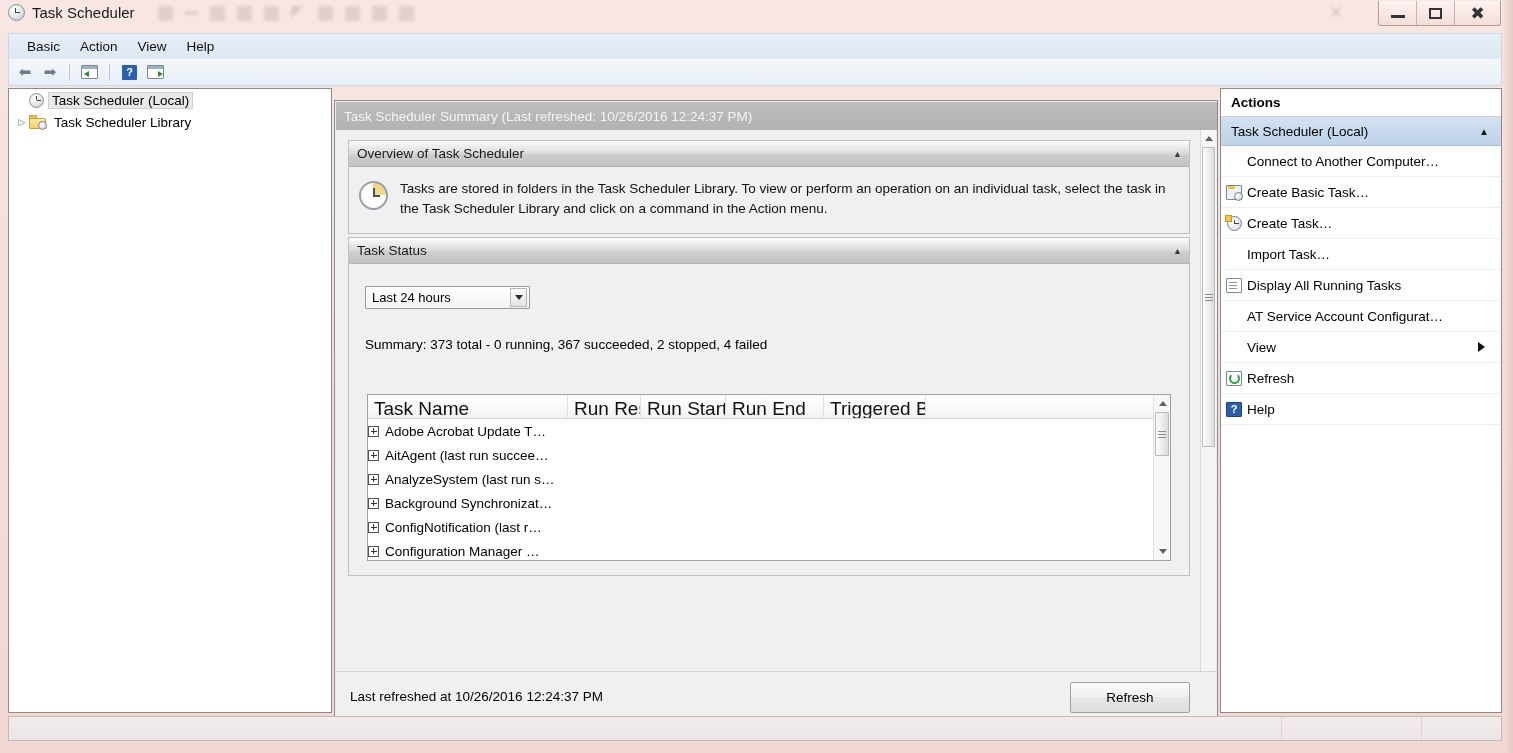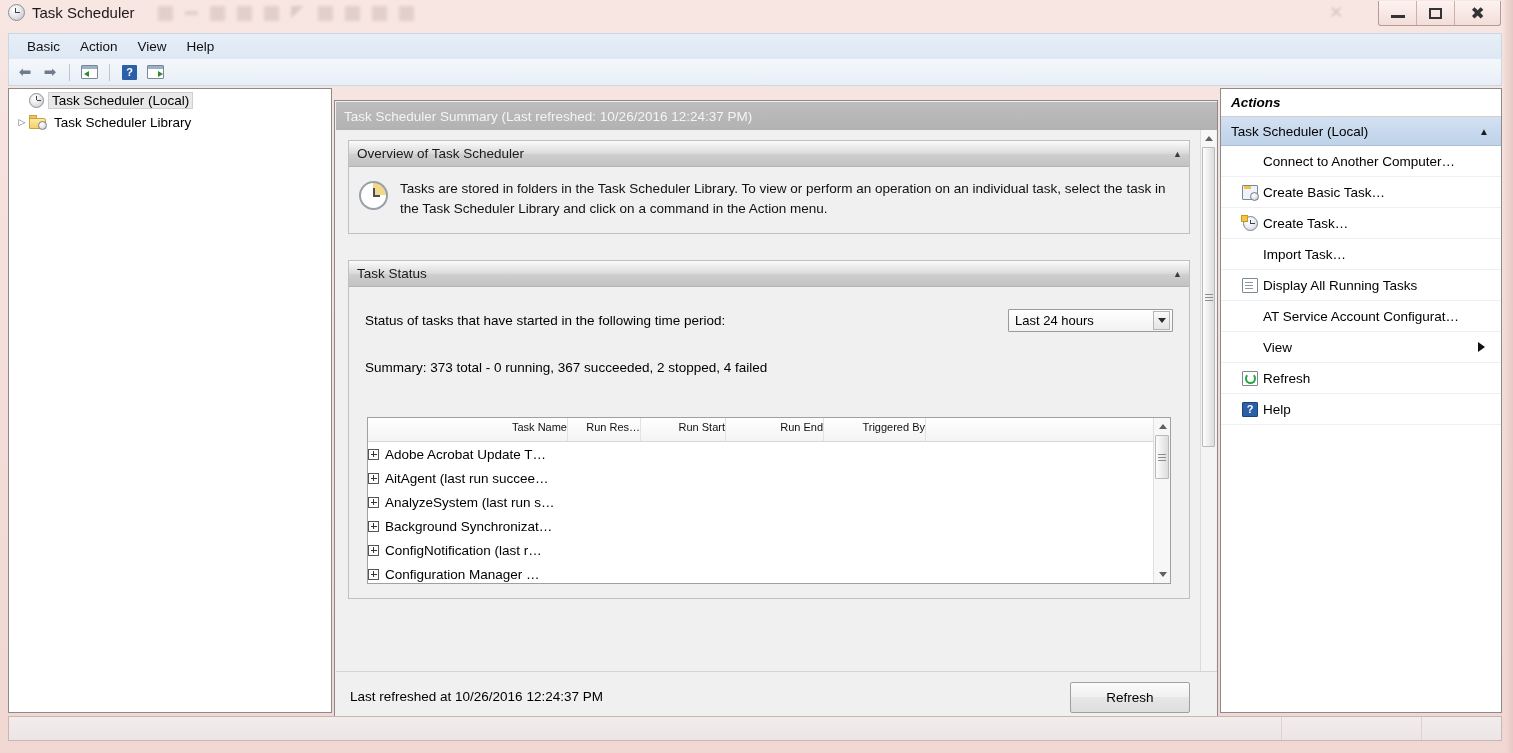--- a/index.html
+++ b/index.html
@@ -439,28 +439,27 @@
     box-sizing: border-box;
     overflow: hidden;
   }
   .tl-head {
     display: flex;
     height: 23px;
     background: linear-gradient(180deg,#ffffff 0%, #f3f3f3 100%);
     border-bottom: 1px solid #d7d7d7;
   }
   .tl-th {
-    font-size: 11px;
+    font-size: 19px;
     padding: 3px 0 0 6px;
     border-right: 1px solid #e2e2e2;
     box-sizing: border-box;
     white-space: nowrap;
     overflow: hidden;
     color: #111;
-    text-align: right;
   }
   .tl-body { position: relative; }
   .tl-row {
     display: flex;
     align-items: center;
     height: 24px;
     font-size: 13.5px;
     white-space: nowrap;
   }
   .plus-box {
@@ -576,38 +575,37 @@
   }
   #actions-title {
     height: 27px;
     background: #ffffff;
     border-bottom: 1px solid #cfcfcf;
     display: flex;
     align-items: center;
     padding-left: 10px;
     font-weight: bold;
     font-size: 13.5px;
-    font-style: italic;
   }
   #actions-group-header {
     height: 28px;
     background: linear-gradient(180deg,#d3e1f2 0%, #bed2e9 100%);
     border-bottom: 1px solid #a8bdd6;
     display: flex;
     align-items: center;
     justify-content: space-between;
     padding: 0 12px 0 10px;
     font-size: 13.5px;
   }
   .act-chevron { font-size: 10px; color: #1a1a1a; }
   .action-item {
     height: 30px;
     display: flex;
     align-items: center;
-    padding-left: 16px;
+    padding-left: 0;
     font-size: 13.5px;
     border-bottom: 1px solid #eceff3;
     position: relative;
   }
   .act-icon-slot {
     width: 26px;
     flex: 0 0 auto;
     display: flex;
     align-items: center;
     justify-content: center;
@@ -828,29 +826,28 @@
           <div class="group-body">
             <div class="overview-row">
               <span class="big-clock"></span>
               <div class="overview-text">
                 <p>Tasks are stored in folders in the Task Scheduler Library. To view or perform an operation on an individual task, select the task in the Task Scheduler Library and click on a command in the Action menu.</p>
               </div>
             </div>
           </div>
         </div>
 
-        <div class="group-box" style="margin-top:26px;">
+        <div class="group-box" style="margin-top:3px;">
           <div class="group-header">
             <span>Task Status</span>
             <span class="group-chevron">▲</span>
           </div>
           <div class="group-body" style="padding-top:22px;">
 
             <div class="status-line">
-              <span class="status-label">Status of tasks that have started in the following time period:</span>
               <span class="combo">
                 <span>Last 24 hours</span>
                 <span class="combo-arrow-box">
                   <span class="combo-arrow"></span>
                 </span>
               </span>
             </div>
 
             <div class="summary-line">Summary: 373 total - 0 running, 367 succeeded, 2 stopped, 4 failed</div>
 

